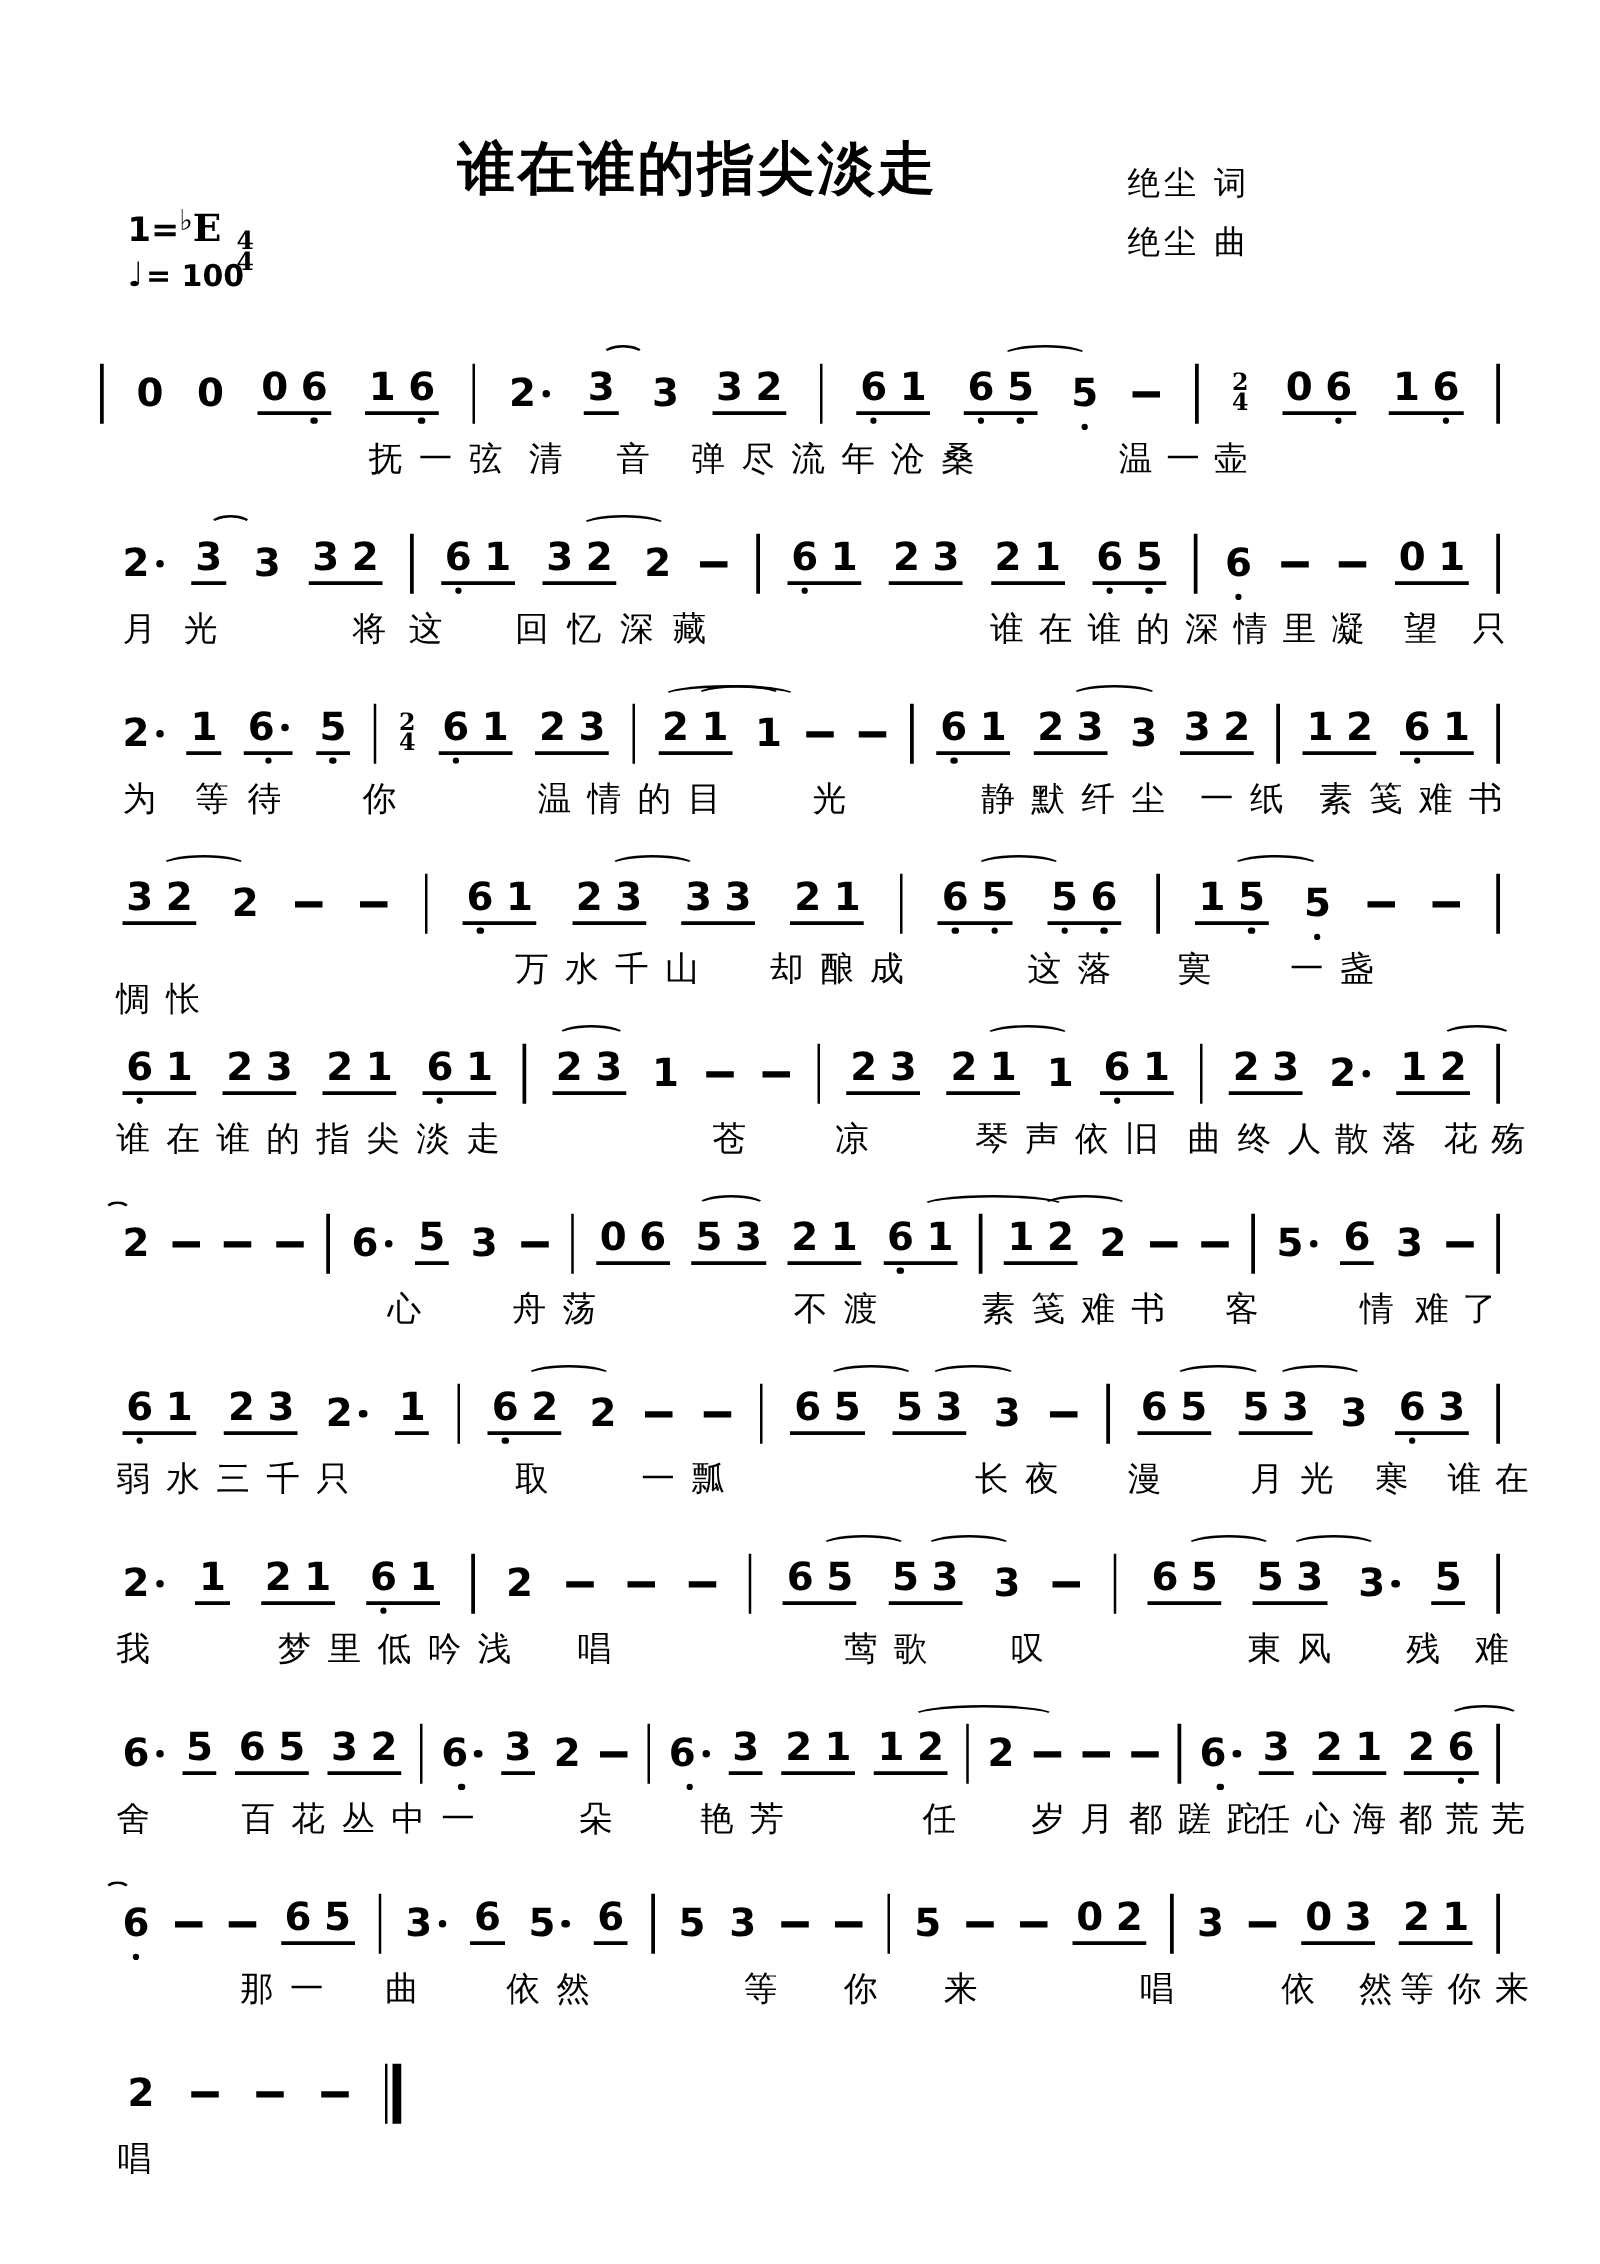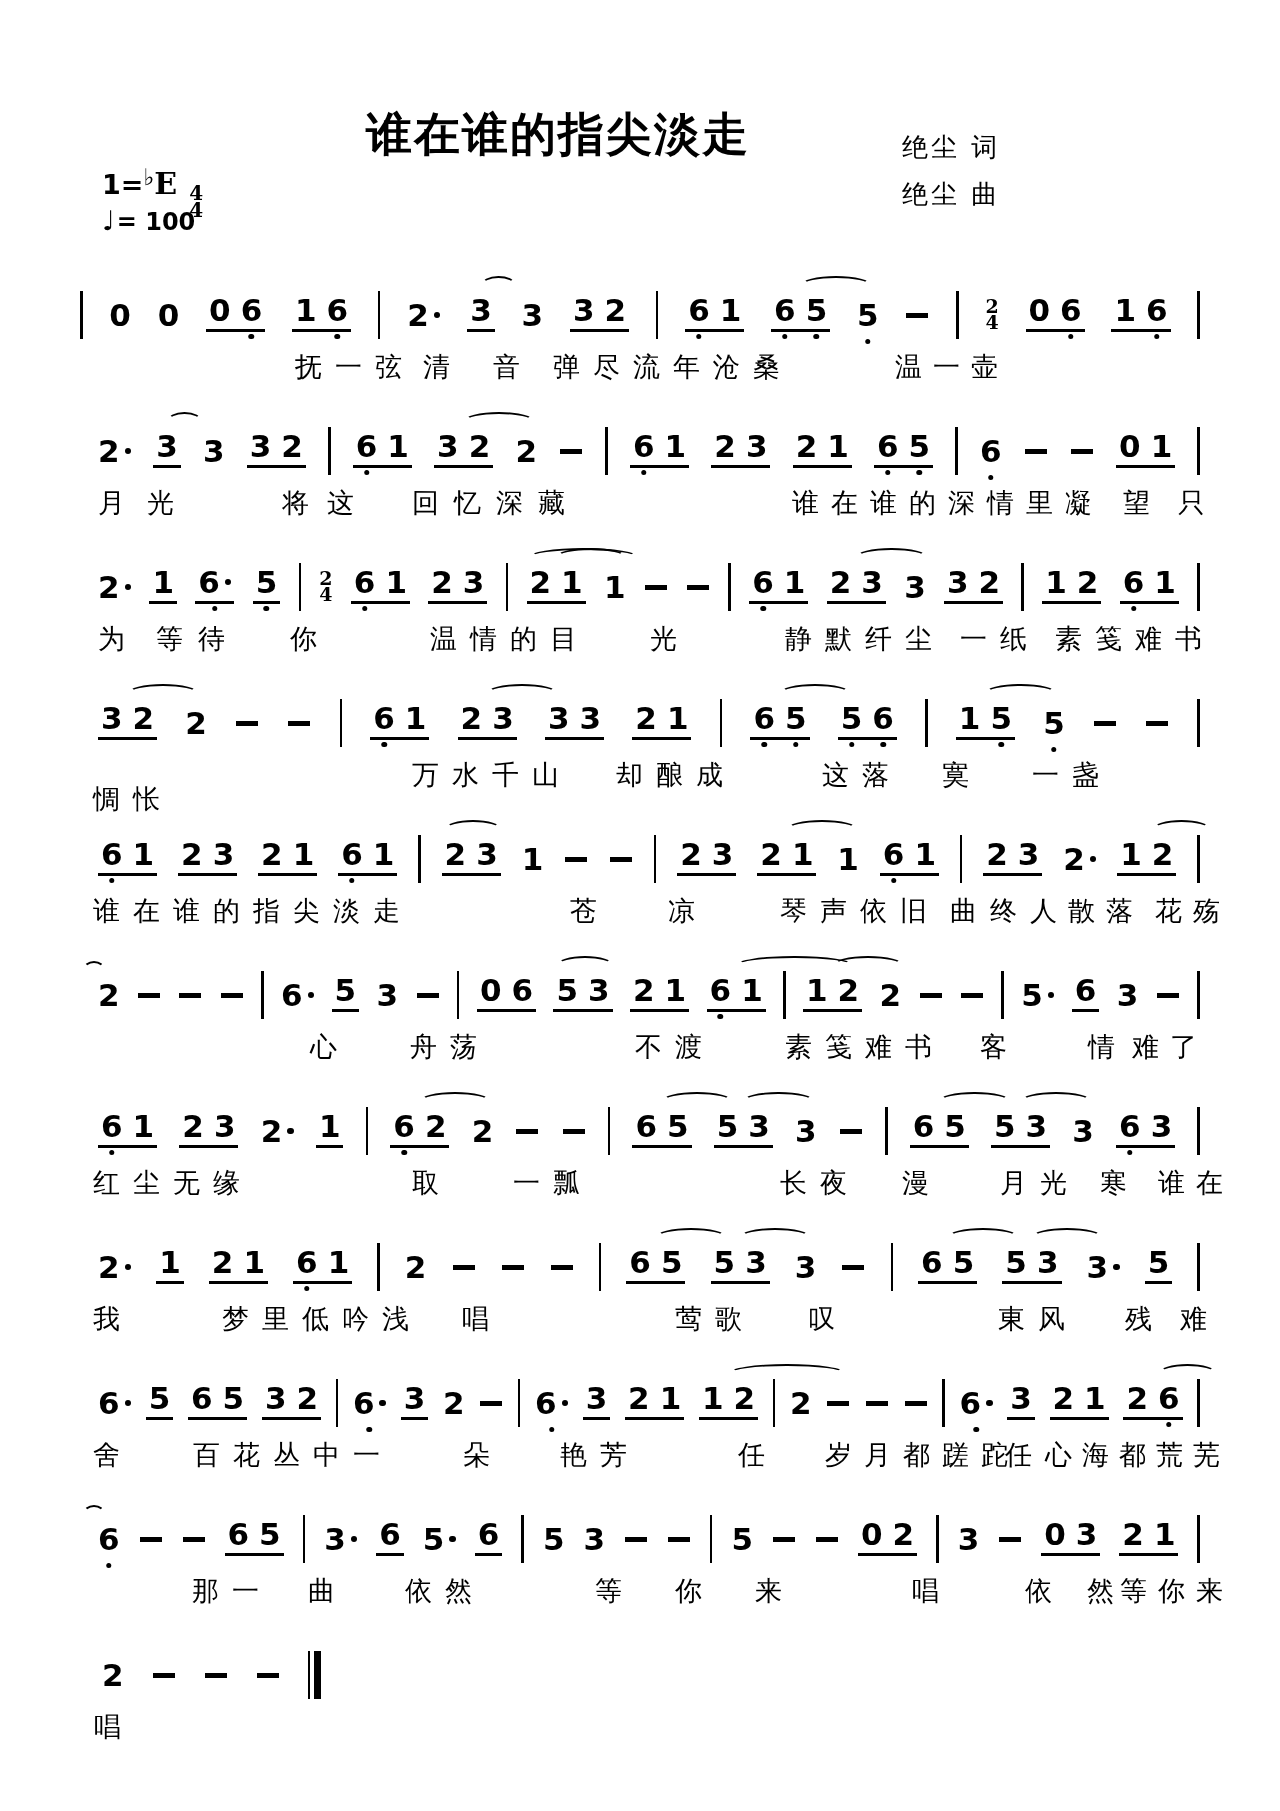--- a/index.html
+++ b/index.html
@@ -829,21 +829,21 @@
               <span class="dg">6</span>
               <span class="lod"></span>
             </span>
             <span class="note">
               <span class="dg">3</span>
             </span>
           </span>
           <span class="bar"></span>
         </div>
         <div class="lyrics">
-          <span class="lyr" style="left: 13px; letter-spacing: 13px;">红尘无缘</span>
+          <span class="lyr" style="left: 13px; letter-spacing: 13px;">弱水三千只</span>
           <span class="lyr" style="left: 332px; letter-spacing: 13px;">取</span>
           <span class="lyr" style="left: 433px; letter-spacing: 13px;">一瓢</span>
           <span class="lyr" style="left: 700px; letter-spacing: 13px;">长夜</span>
           <span class="lyr" style="left: 822px; letter-spacing: 13px;">漫</span>
           <span class="lyr" style="left: 920px; letter-spacing: 13px;">月光</span>
           <span class="lyr" style="left: 1020px; letter-spacing: 13px;">寒</span>
           <span class="lyr" style="left: 1078px; letter-spacing: 11px;">谁在</span>
         </div>
       </div>
       <div class="system">

